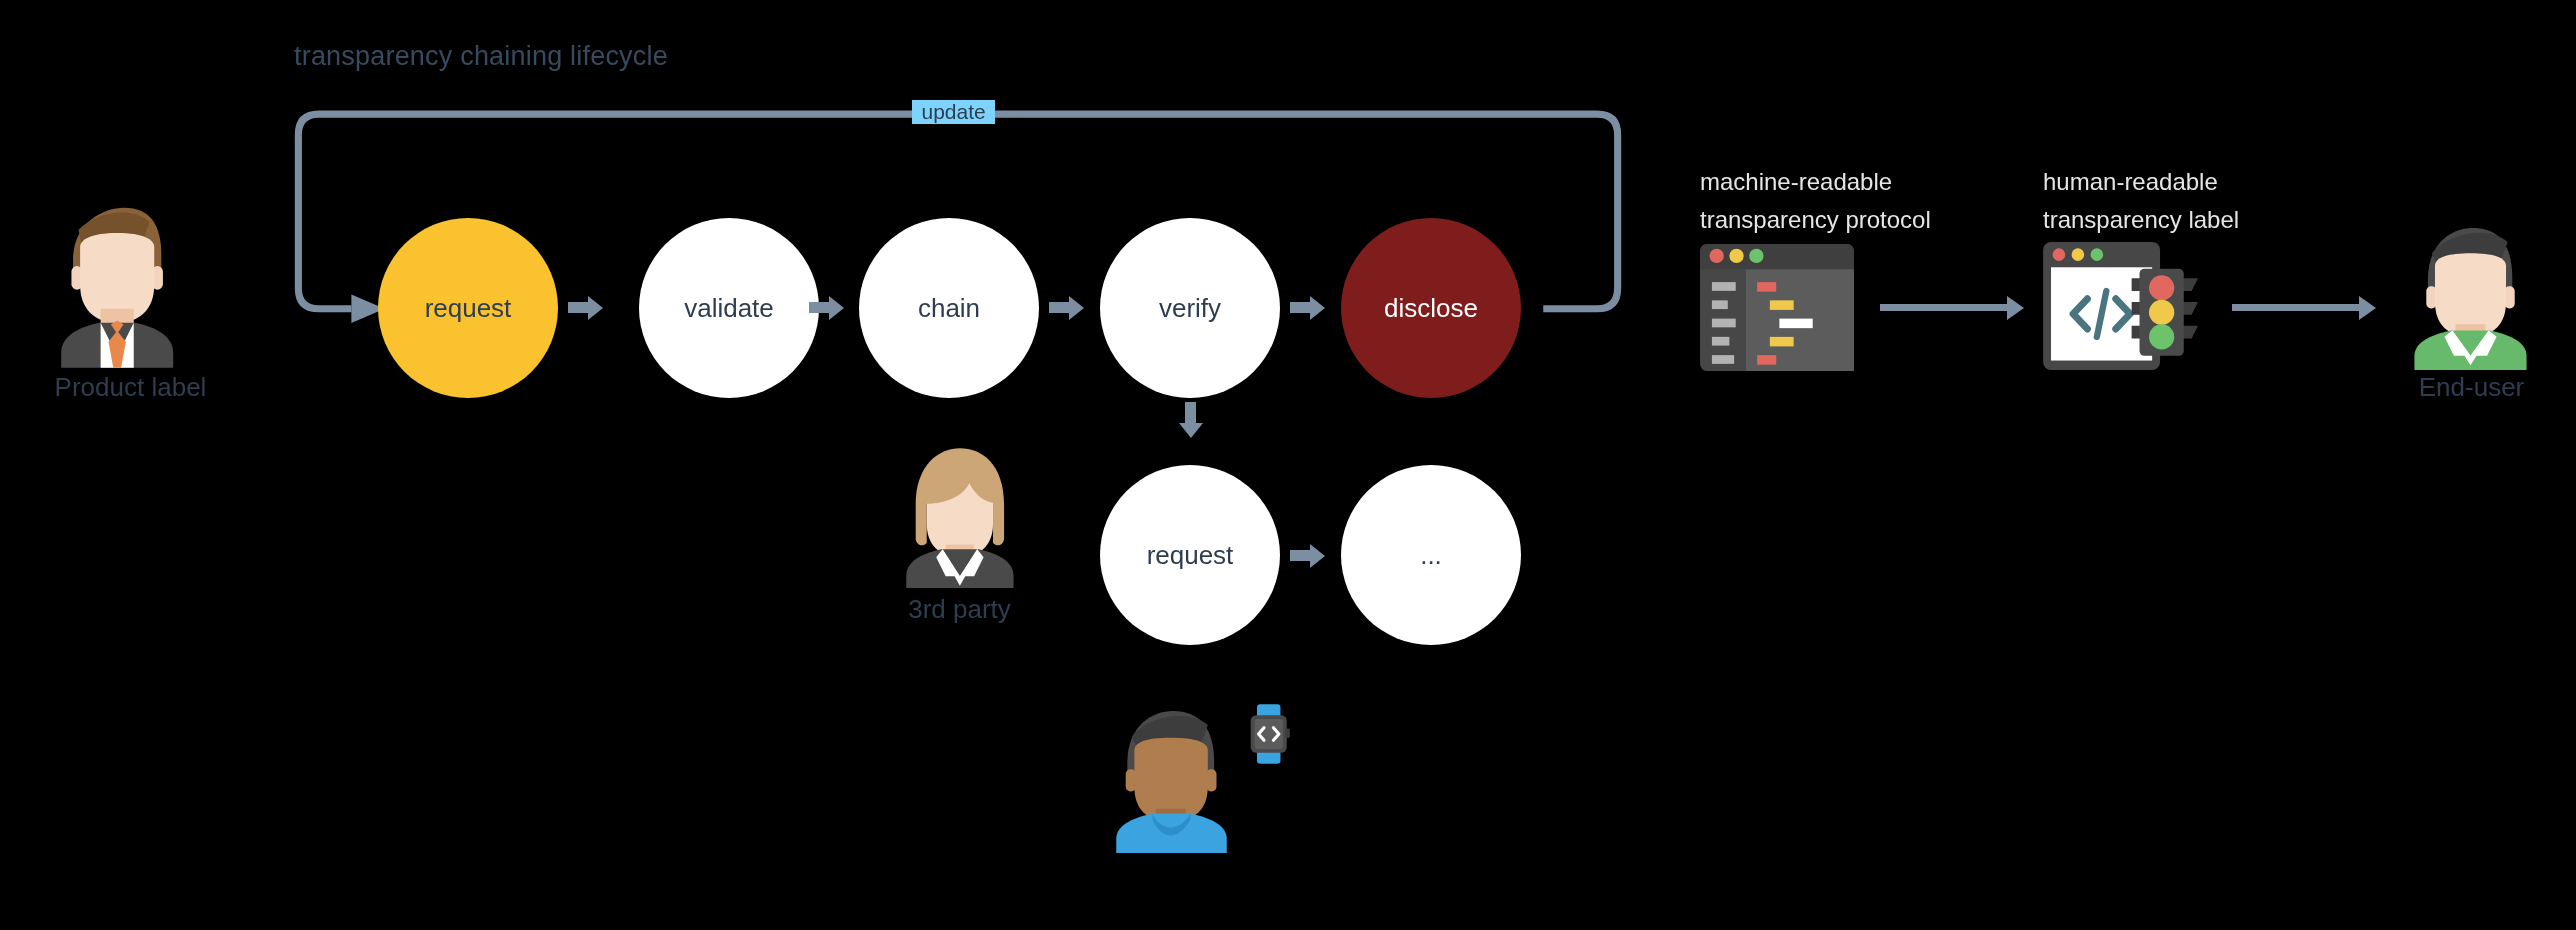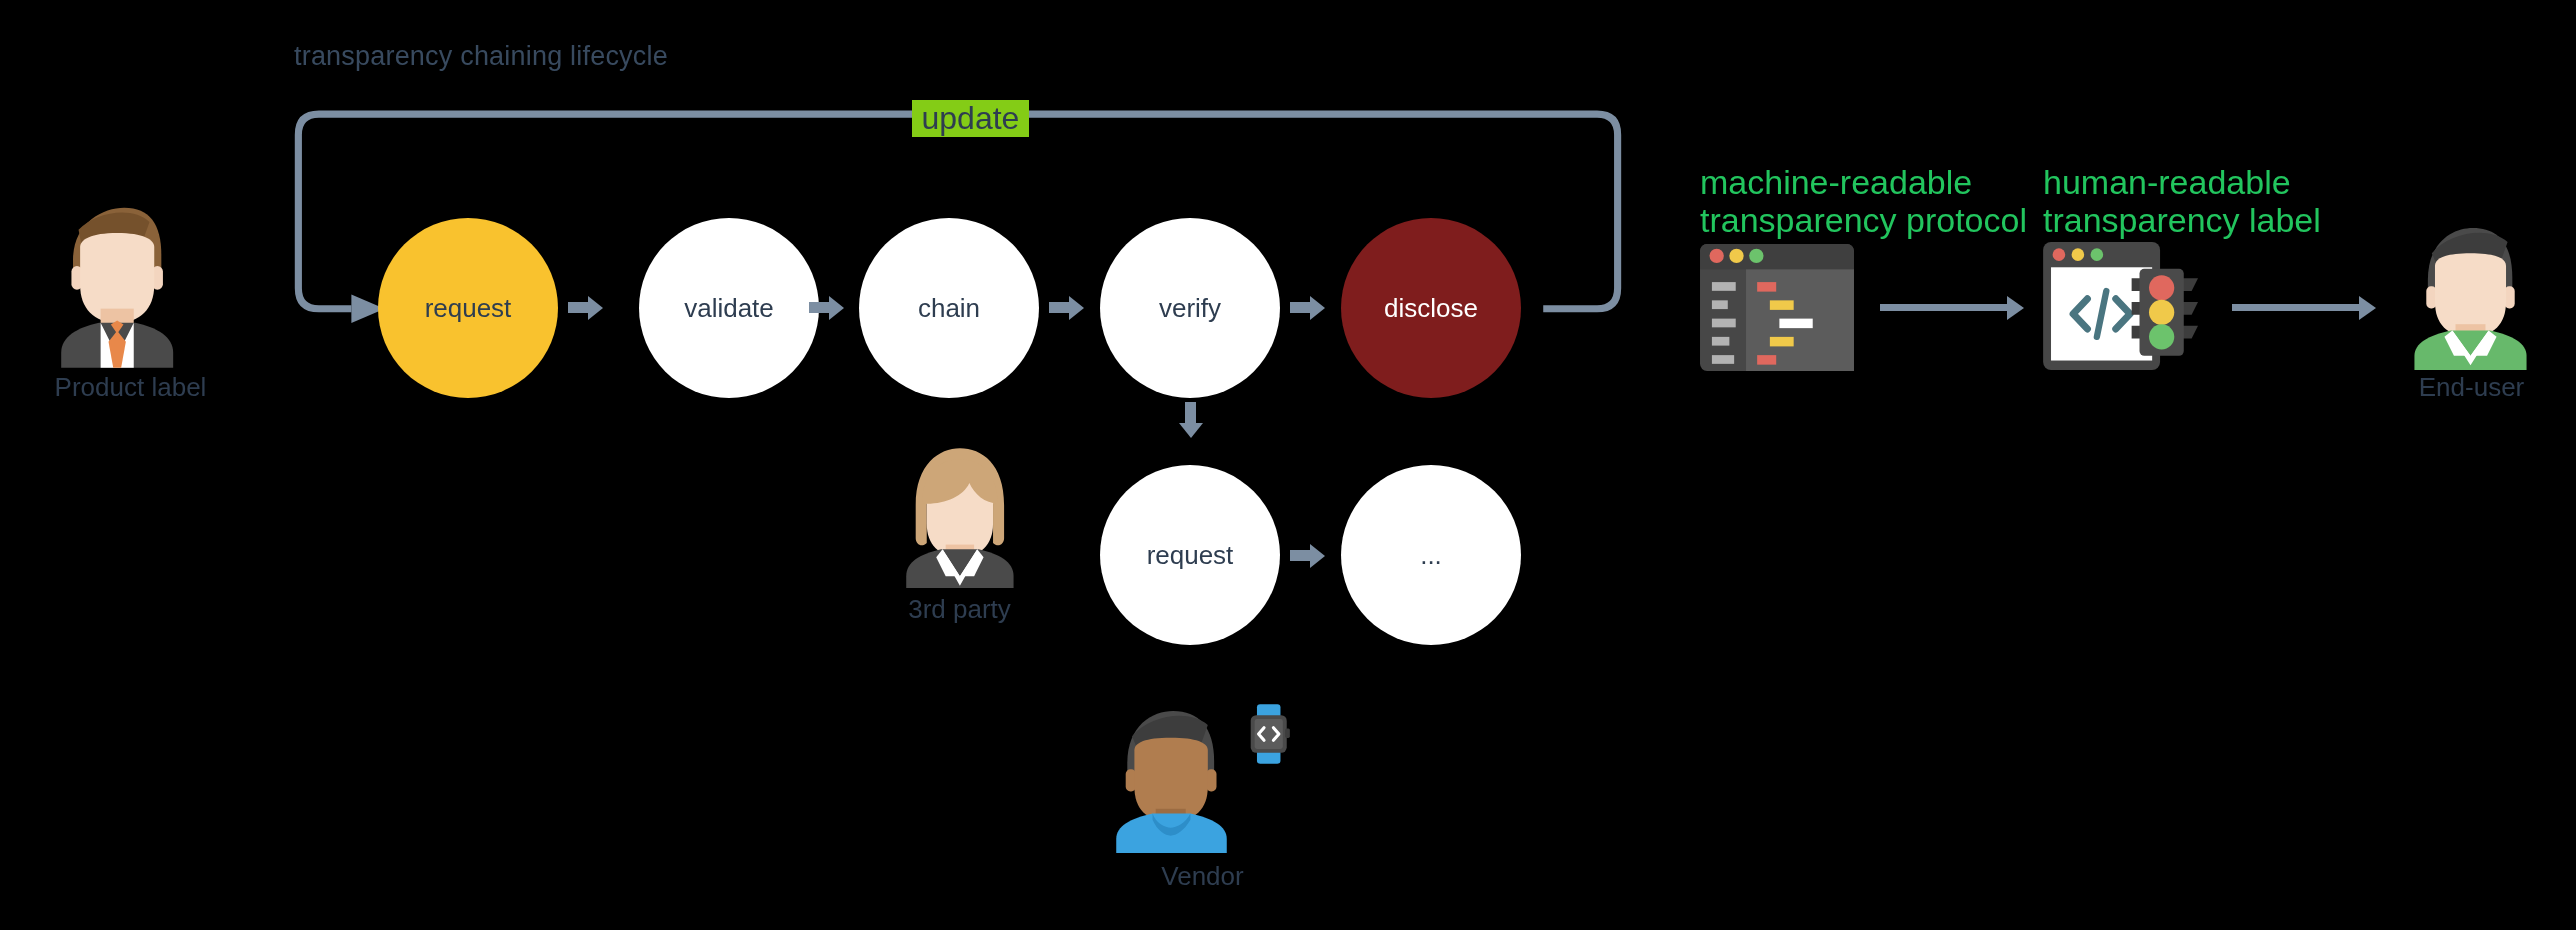--- a/index.html
+++ b/index.html
@@ -25,23 +25,23 @@
     color: #384a5f;
   }
   .actor-lbl {
     font-size: 26px;
     color: #2e3d50;
     text-align: center;
     width: 100%;
     left: 0;
   }
   .caption-lbl {
-    font-size: 34px;
+    font-size: 24px;
     line-height: 38px;
-    color: #22c55e;
+    color: #e5e5e5;
   }
   .node-lbl {
     font-size: 26px;
     color: #2e3d50;
   }
   .node-lbl.onteal { color: #ffffff; }
 
   
   .node {
     position: absolute;
@@ -98,23 +98,23 @@
     transform: translateY(-50%);
     border-left: 17.4px solid #7c8ea2;
     border-top: 12.7px solid transparent;
     border-bottom: 12.7px solid transparent;
   }
 
   
   .loop-svg { position: absolute; left: 0; top: 0; overflow: visible; }
   .update-lbl {
     position: absolute;
-    font-size: 32px;
+    font-size: 21px;
     color: #2e3d50;
-    background: #84cc16;
+    background: #7dd3fc;
     padding: 0 9.5px;
   }
 
   
   .avatar { position: absolute; }
 
   
   .win { position: absolute; }
 </style>
 </head>
@@ -240,23 +240,20 @@
     <svg width="47" height="60" viewBox="0 0 60 76">
       <rect x="14" y="0" width="30" height="22" rx="4" fill="#3ba3e0"></rect>
       <rect x="14" y="54" width="30" height="22" rx="4" fill="#3ba3e0"></rect>
       <rect x="6" y="14" width="46" height="48" rx="7" fill="#4a4a4a"></rect>
       <rect x="50" y="31" width="6" height="12" rx="2" fill="#3d3d3d"></rect>
       <rect x="11" y="19" width="36" height="38" rx="3" fill="#5c5c5c"></rect>
       <path d="M23 30 L16 38 L23 46" fill="none" stroke="#ffffff" stroke-width="4" stroke-linecap="round" stroke-linejoin="round"></path>
       <path d="M35 30 L42 38 L35 46" fill="none" stroke="#ffffff" stroke-width="4" stroke-linecap="round" stroke-linejoin="round"></path>
     </svg>
   </div>
-  <div class="avatar" style="left:1060px; top:861px; width:285px; height:35px;">
-    <div class="txt actor-lbl" style="top:0;">Vendor</div>
-  </div>
 
   <div class="txt caption-lbl" style="left:1700px; top:163px;">machine-readable</div>
   <div class="txt caption-lbl" style="left:1700px; top:201px;">transparency protocol</div>
 
   <div class="win" style="left:1700px; top:244px; width:154px; height:127px;">
     <svg width="154" height="127" viewBox="0 0 194 160">
       <rect x="0" y="0" width="194" height="160" rx="9" fill="#474747"></rect>
       <rect x="0" y="0" width="194" height="30" rx="9" fill="#3f3f3f"></rect>
       <rect x="0" y="22" width="194" height="10" fill="#3f3f3f"></rect>
       <circle cx="21" cy="15" r="9" fill="#e0685e"></circle>

